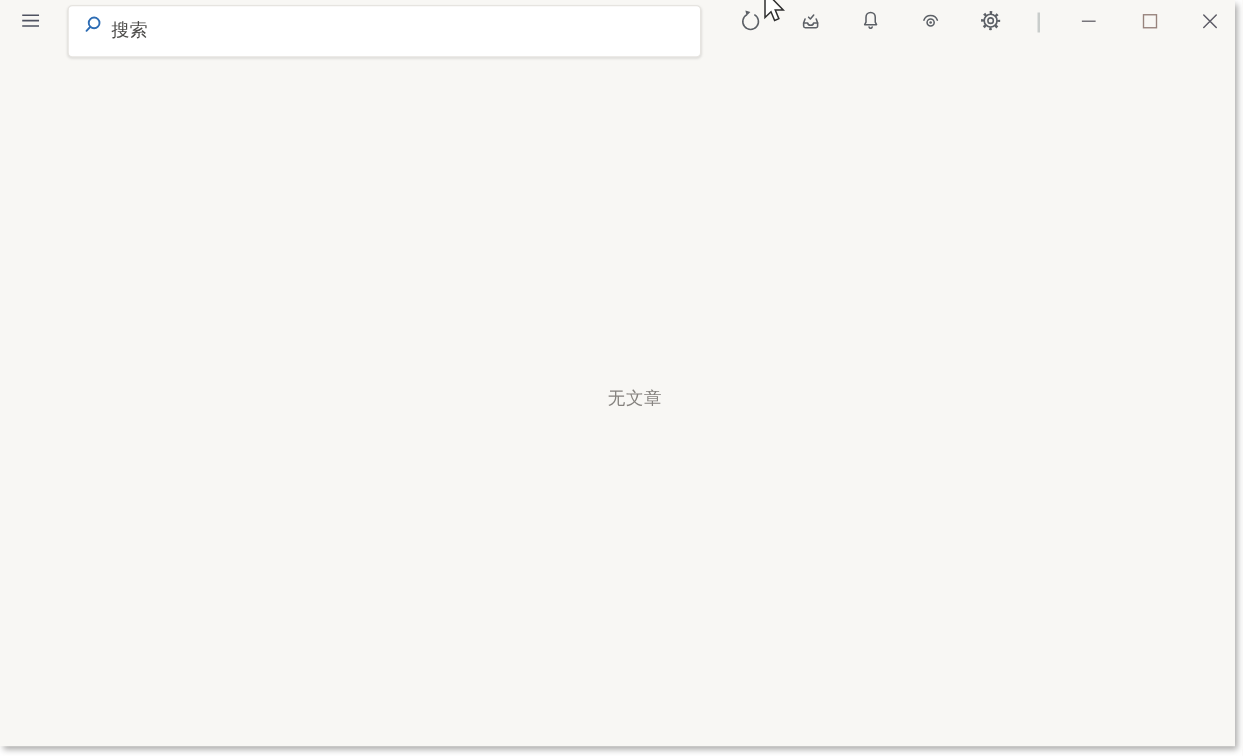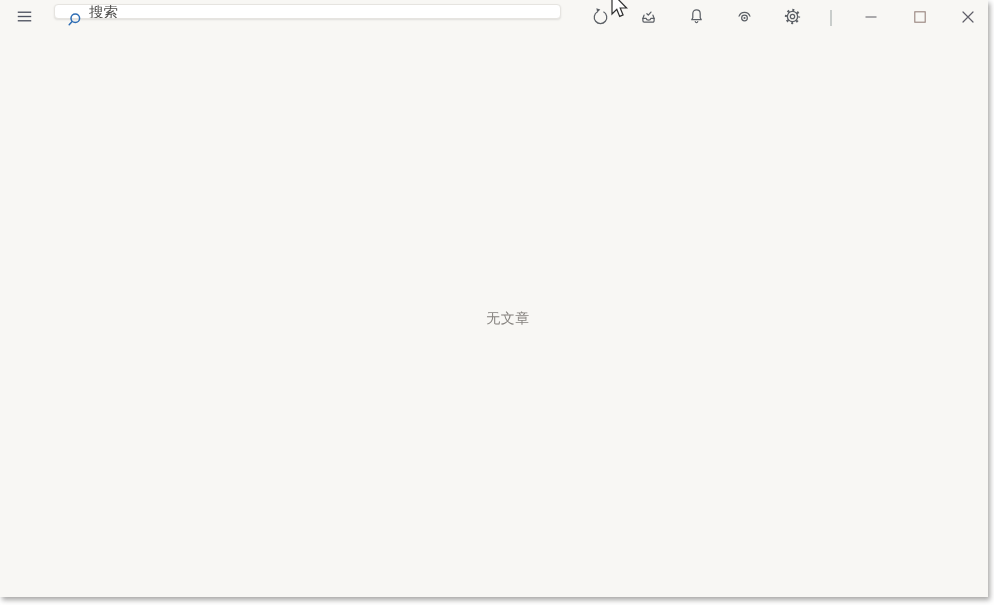--- a/index.html
+++ b/index.html
@@ -28,21 +28,21 @@
     width: 40px; height: 36px;
     display: flex; align-items: center; justify-content: center;
     background: transparent;
     border: none;
     cursor: default;
   }
   .menu-btn { left: 6px; width: 36px; }
   .searchbox {
     position: absolute;
     left: 54px; top: 4px;
-    width: 507px; height: 15px;
+    width: 507px; height: 42px;
     background: #ffffff;
     border: 1px solid #e6e4e0;
     border-radius: 4px;
     box-shadow: 0 1px 2px rgba(0,0,0,.10);
     display: flex; align-items: center;
   }
   .searchbox .search-glyph {
     position: absolute;
     left: 11px; top: 7px;
     pointer-events: none;

